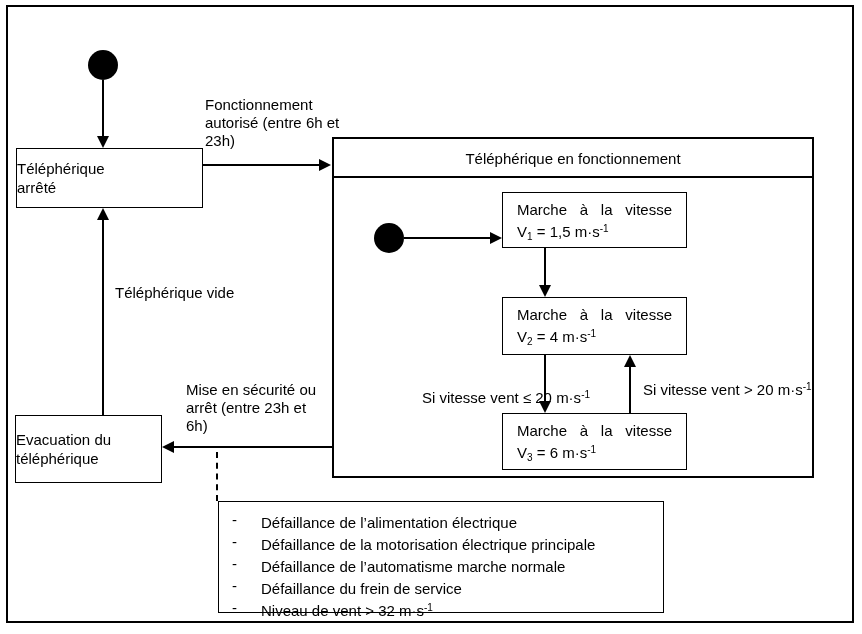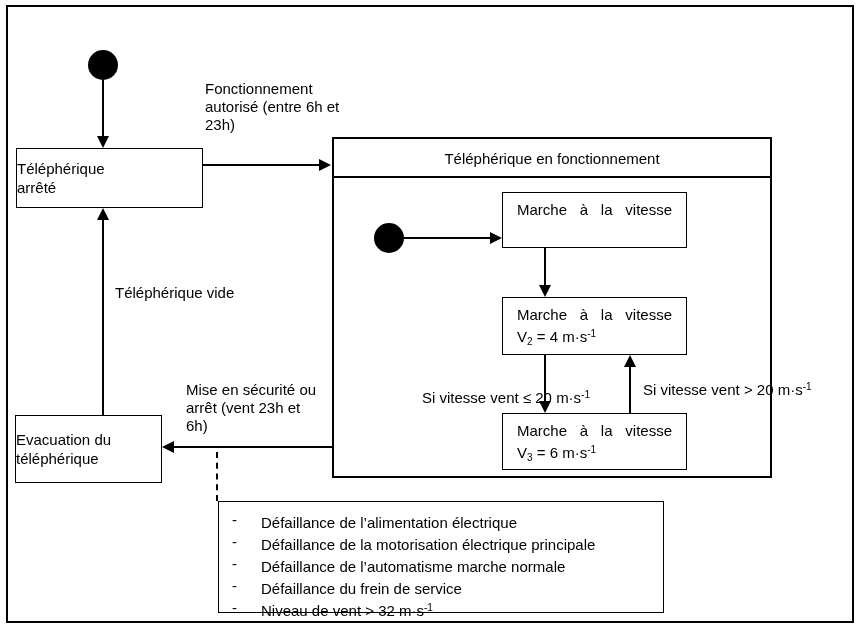--- a/index.html
+++ b/index.html
@@ -52,39 +52,40 @@
 
   <div class="dot" style="left:88px; top:50px;"></div>
   <div class="lv" style="left:102px; top:80px; height:57px;"></div>
   <div class="ah ah-down" style="left:97px; top:136px;"></div>
 
   <div class="state-box" style="left:16px; top:148px; width:187px; height:60px;">
     <div>Téléphérique</div>
     <div>arrêté</div>
   </div>
 
-  <div class="label wrap" style="left:205px; top:80px; width:135px;">
+  <div class="label wrap" style="left:205px; top:96px; width:135px;">
     <div>Fonctionnement</div>
     <div>autorisé (entre 6h et</div>
     <div>23h)</div>
   </div>
 
   <div class="lh" style="left:203px; top:164px; width:118px;"></div>
   <div class="ah ah-right" style="left:319px; top:159px;"></div>
 
-  <div class="composite" style="left:332px; top:137px; width:440px; height:341px;">
+  <div class="composite" style="left:332px; top:137px; width:482px; height:341px;">
     <div class="composite-title">Téléphérique en fonctionnement</div>
   </div>
 
   <div class="dot" style="left:374px; top:223px;"></div>
   <div class="lh" style="left:404px; top:237px; width:88px;"></div>
   <div class="ah ah-right" style="left:490px; top:232px;"></div>
 
   <div class="speed-box" style="left:502px; top:192px; width:185px; height:56px;">
     <div class="justify-line">Marche à la vitesse</div>
+    <div><span>V</span><span class="sub">1</span><span> = 1,5 m·s</span><span class="sup">-1</span></div>
   </div>
 
   <div class="lv" style="left:544px; top:248px; height:38px;"></div>
   <div class="ah ah-down" style="left:539px; top:285px;"></div>
 
   <div class="speed-box" style="left:502px; top:297px; width:185px; height:58px;">
     <div class="justify-line">Marche à la vitesse</div>
     <div><span>V</span><span class="sub">2</span><span> = 4 m·s</span><span class="sup">-1</span></div>
   </div>
 
@@ -100,21 +101,21 @@
     <span>Si vitesse vent &gt; 20 m·s</span><span class="sup">-1</span>
   </div>
 
   <div class="speed-box" style="left:502px; top:413px; width:185px; height:57px;">
     <div class="justify-line">Marche à la vitesse</div>
     <div><span>V</span><span class="sub">3</span><span> = 6 m·s</span><span class="sup">-1</span></div>
   </div>
 
   <div class="label wrap" style="left:186px; top:381px; width:135px;">
     <div>Mise en sécurité ou</div>
-    <div>arrêt (vent 23h et</div>
+    <div>arrêt (entre 23h et</div>
     <div>6h)</div>
   </div>
 
   <div class="lh" style="left:174px; top:446px; width:158px;"></div>
   <div class="ah ah-left" style="left:162px; top:441px;"></div>
 
   <div class="state-box" style="left:15px; top:415px; width:147px; height:68px;">
     <div>Evacuation du</div>
     <div>téléphérique</div>
   </div>

